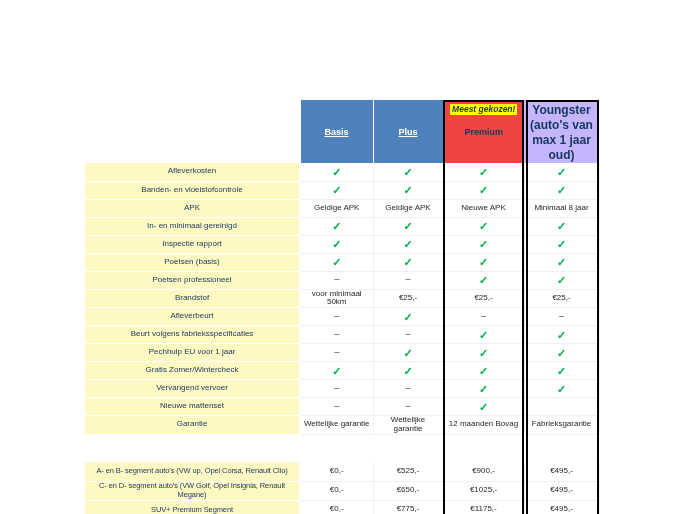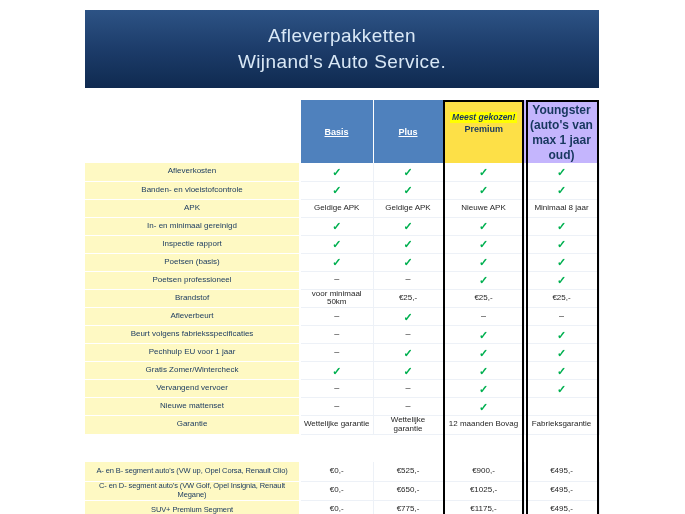--- a/index.html
+++ b/index.html
@@ -52,39 +52,39 @@
   th.h-basis, th.h-plus {
     background: #4F81BD;
     color: #ffffff;
     font-weight: bold;
     vertical-align: middle;
     border-left: 1px solid #ffffff;
     border-right: 1px solid #ffffff;
     text-decoration: underline;
   }
   th.h-premium {
-    background: #fde047;
+    background: #ef4444;
     vertical-align: top;
-    padding-top: 12px;
+    padding-top: 4px;
   }
   .badge {
     display: inline-block;
     background: #FFFF00;
     color: #17375E;
     font-style: italic;
     font-weight: bold;
     font-size: 8.5px;
     padding: 0 2px;
     line-height: 1.3;
   }
   .premium-name {
     font-weight: bold;
     color: #17375E;
     font-size: 9px;
-    margin-top: 1px;
+    margin-top: 12px;
   }
   th.h-youngster {
     background: #c4b5fd;
     color: #17375E;
     font-weight: bold;
     font-size: 12px;
     vertical-align: top;
     padding: 3px 3px 0 3px;
     line-height: 1.25;
     box-sizing: border-box;
@@ -140,24 +140,20 @@
     width: 514px;
     height: 6px;
     background: #1F3864;
   }
 </style>
 </head>
 <body>
 
 <div class="page">
 
-  <div class="banner">
-    <div class="line">Afleverpakketten</div>
-    <div class="line">Wijnand's Auto Service.</div>
-  </div>
 
   <div class="table-area">
     <div class="table-wrap">
       <table>
         <colgroup>
           <col style="width:215px">
           <col style="width:73px">
           <col style="width:70px">
           <col style="width:81px">
           <col style="width:75px">

